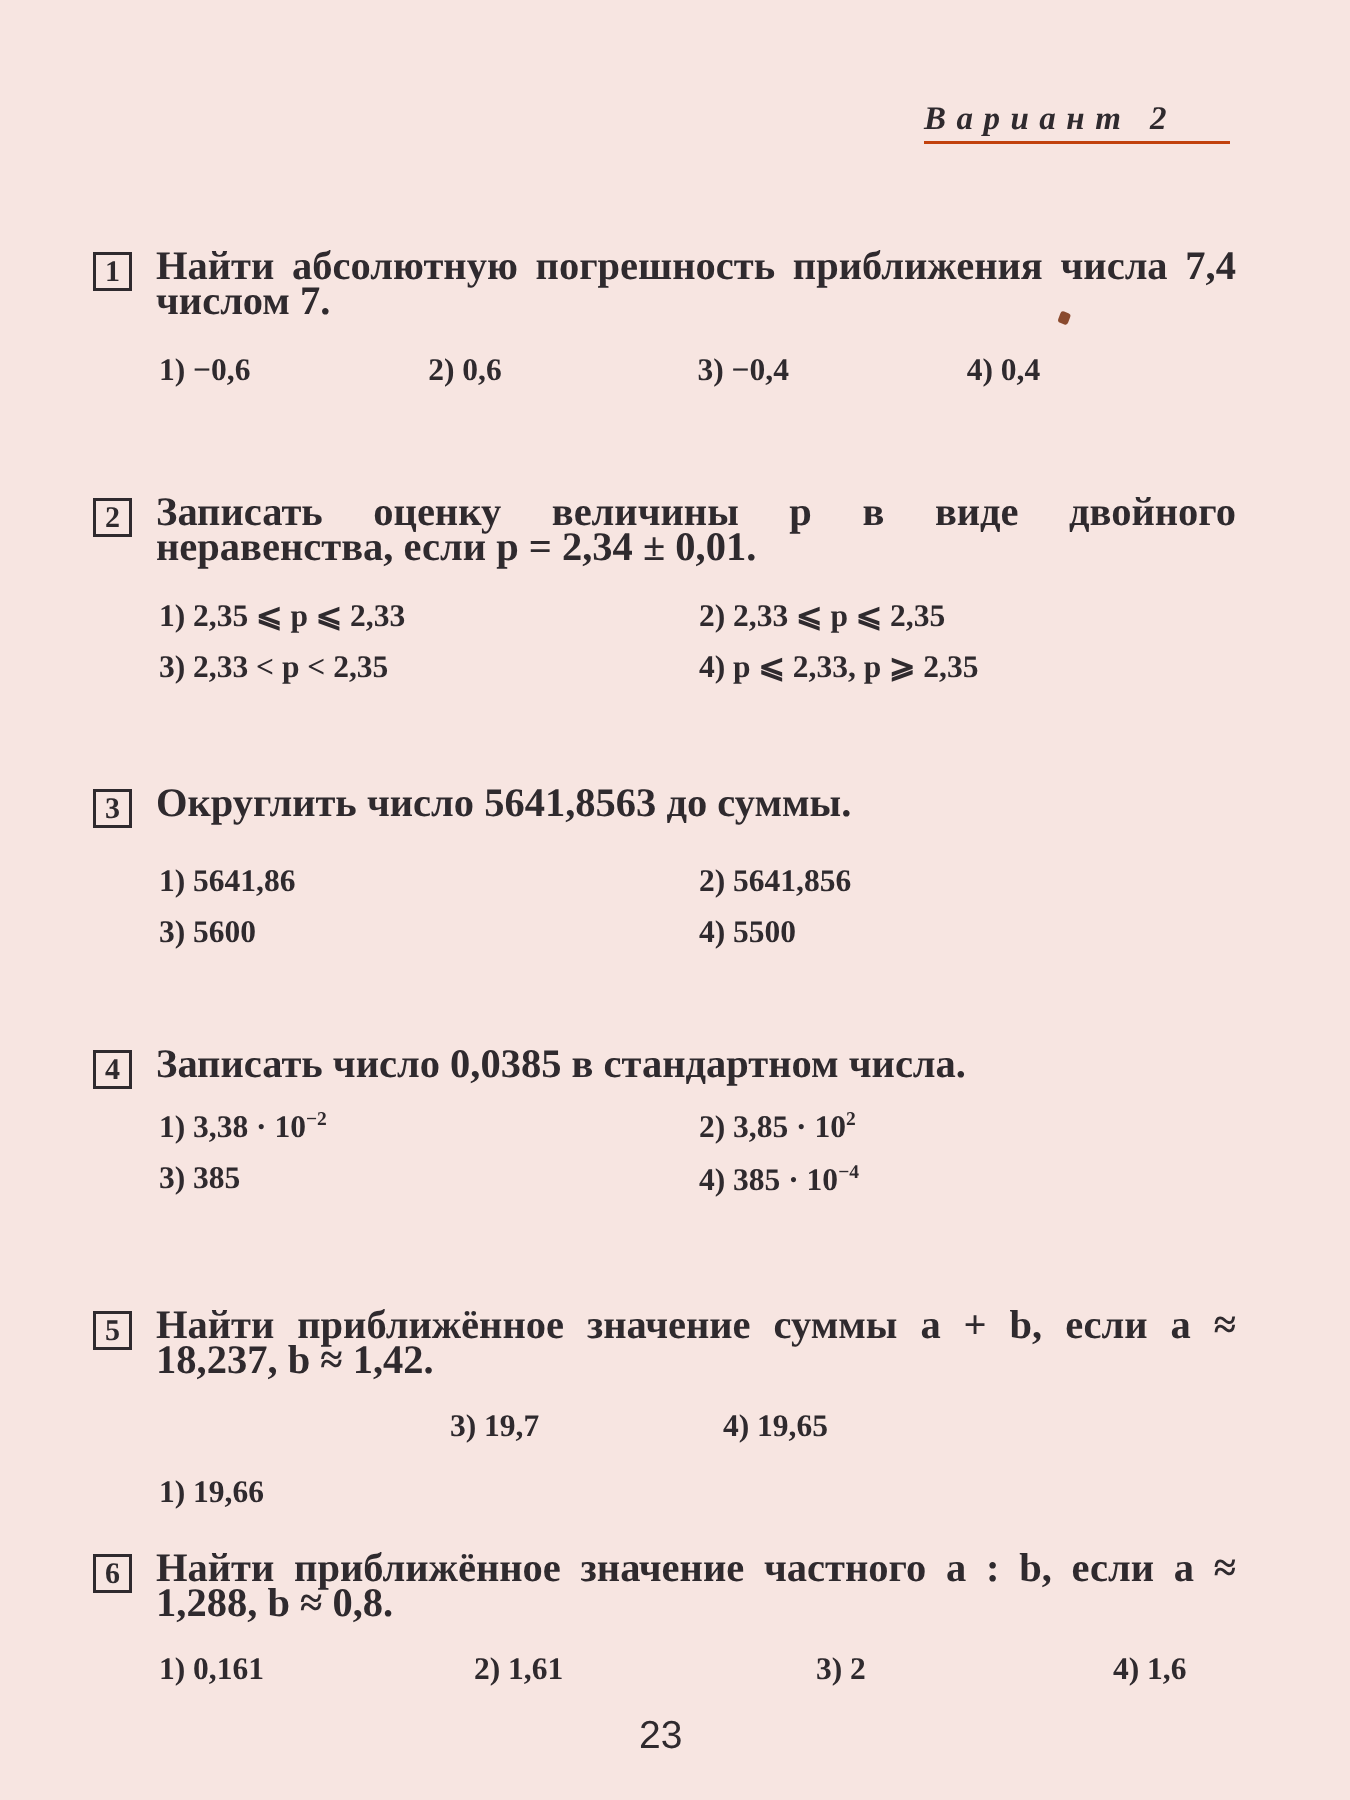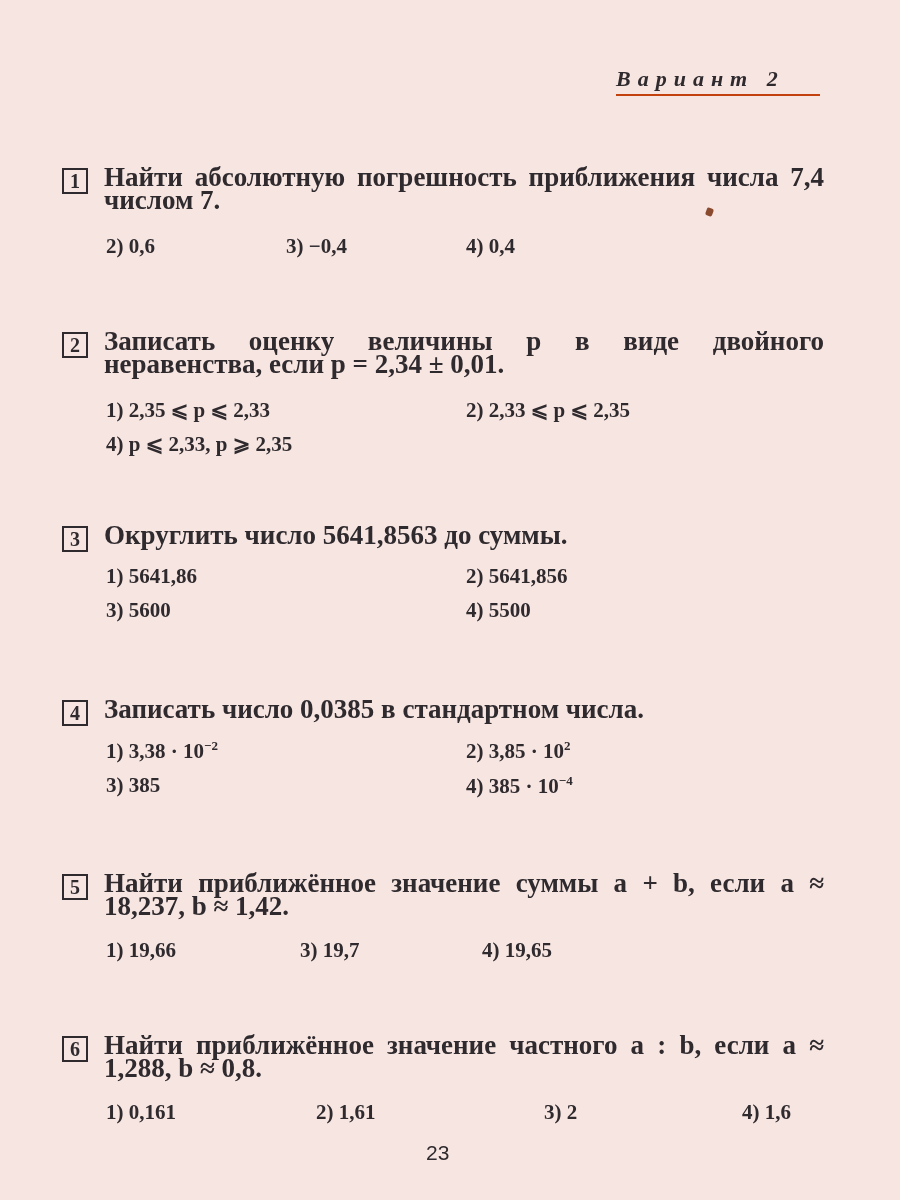--- a/index.html
+++ b/index.html
@@ -37,57 +37,59 @@
     font-family: "Liberation Serif", serif;
   }
   .answers { margin-left: 44px; margin-top: 16px; font-family: "Liberation Serif", serif; font-weight: bold; font-size: 21px; }
   .row4 { display: flex; }
   .row4 .opt { width: 180px; }
   .grid2 { display: grid; grid-template-columns: 360px 300px; row-gap: 9px; }
   .opt sup { font-size: 13px; }
   .pagenum {
     position: absolute; left: 426px; top: 1141px;
     font-family: "Liberation Sans", sans-serif;
-    font-size: 21px;
+    font-size: 26px;
   }
   .speck { position:absolute; left:706px; top:208px; width:7px; height:8px; background:#8a4a2e; border-radius:2px; transform:rotate(20deg); }
 </style>
 </head>
 <body>
 
 <div class="page">
 
   <div class="speck"></div>
 
   <div class="variant">Вариант 2</div>
 
   <div class="task" style="top:166px;">
     <div class="num">1</div>
     <div class="text">Найти абсолютную погрешность приближения числа 7,4 числом 7.</div>
     <div class="answers row4" style="margin-top:22px;">
+      <span class="opt">1) −0,6</span>
       <span class="opt">2) 0,6</span>
       <span class="opt">3) −0,4</span>
       <span class="opt">4) 0,4</span>
     </div>
   </div>
 
   <div class="task" style="top:330px;">
     <div class="num">2</div>
     <div class="text">Записать оценку величины p в виде двойного неравенства, если p = 2,34 ± 0,01.</div>
     <div class="answers grid2" style="margin-top:22px;">
       <span class="opt">1) 2,35 ⩽ p ⩽ 2,33</span>
       <span class="opt">2) 2,33 ⩽ p ⩽ 2,35</span>
+      <span class="opt">3) 2,33 &lt; p &lt; 2,35</span>
       <span class="opt">4) p ⩽ 2,33, p ⩾ 2,35</span>
     </div>
   </div>
 
   <div class="task" style="top:524px;">
     <div class="num">3</div>
     <div class="text">Округлить число 5641,8563 до суммы.</div>
-    <div class="answers grid2" style="margin-top:17px;font-family:Liberation Serif, serif;">
+    <div class="answers grid2" style="margin-top:28px;font-family:Liberation Serif, serif;">
       <span class="opt">1) 5641,86</span>
       <span class="opt">2) 5641,856</span>
       <span class="opt">3) 5600</span>
       <span class="opt">4) 5500</span>
     </div>
   </div>
 
   <div class="task" style="top:698px;">
     <div class="num">4</div>
     <div class="text">Записать число 0,0385 в стандартном числа.</div>
@@ -96,21 +98,21 @@
       <span class="opt"><span>2) 3,85 · 10</span><sup>2</sup></span>
       <span class="opt">3) 385</span>
       <span class="opt"><span>4) 385 · 10</span><sup>−4</sup></span>
     </div>
   </div>
 
   <div class="task" style="top:872px;">
     <div class="num">5</div>
     <div class="text">Найти приближённое значение суммы a + b, если a ≈ 18,237, b ≈ 1,42.</div>
     <div class="answers" style="display:flex; margin-top:20px;">
-      <span class="opt" style="width:194px;">1) 19,66</span>
+      <span class="opt" style="width:194px;margin-top:44px;">1) 19,66</span>
       <span class="opt" style="width:182px;">3) 19,7</span>
       <span class="opt">4) 19,65</span>
     </div>
   </div>
 
   <div class="task" style="top:1034px;">
     <div class="num">6</div>
     <div class="text">Найти приближённое значение частного a : b, если a ≈ 1,288, b ≈ 0,8.</div>
     <div class="answers" style="display:flex; margin-top:20px;gap:16px;">
       <span class="opt" style="width:194px;">1) 0,161</span>

